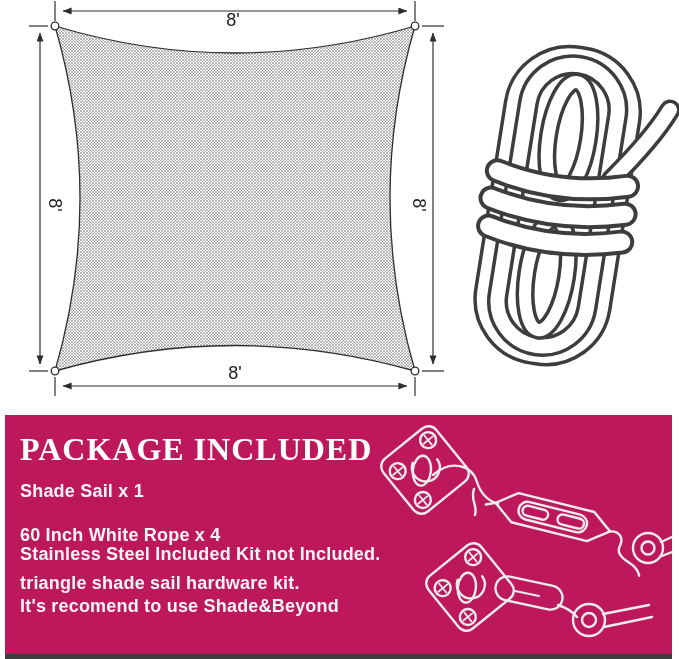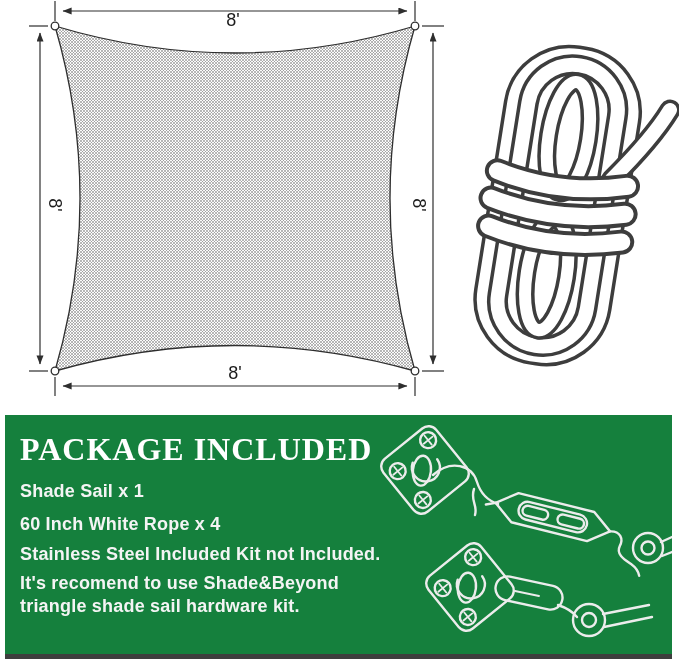--- a/index.html
+++ b/index.html
@@ -4,34 +4,34 @@
 <style>
   html,body{margin:0;padding:0;}
   body{
     width:679px;height:659px;position:relative;background:#ffffff;
     font-family:"Liberation Sans",sans-serif;overflow:hidden;
   }
   #sail-diagram{position:absolute;left:0;top:0;}
   .dim-label{font-family:"Liberation Sans",sans-serif;font-size:18px;fill:#1c1c1c;}
   #package-panel{
     position:absolute;left:5px;top:415px;width:667px;height:244px;
-    background:#15803d;border-bottom:5px solid #3e3e3e;box-sizing:border-box;
+    background:#be185d;border-bottom:5px solid #3e3e3e;box-sizing:border-box;
     overflow:hidden;
   }
   .panel-title{
     position:absolute;left:15px;top:16px;
     font-family:"Liberation Serif",serif;font-weight:700;font-size:32px;
     letter-spacing:1px;color:#ffffff;white-space:nowrap;
   }
   .panel-item{
     position:absolute;left:15px;color:#f4f4f4;font-weight:700;font-size:18px;
     white-space:nowrap;letter-spacing:0.2px;
   }
   #item-0{top:66px;text-align:center;}
-  #item-1{top:99px;}
+  #item-1{top:110px;}
   #item-2{top:129px;}
   .panel-note{
     position:absolute;left:15px;top:157px;color:#f4f4f4;font-weight:700;
     font-size:18px;line-height:23px;white-space:nowrap;letter-spacing:0.2px;
   }
   #hardware-illustration{position:absolute;right:0;top:0;}
 </style>
 </head>
 <body>
 
@@ -105,22 +105,22 @@
 
 <div id="package-panel">
 
   <div class="panel-title">PACKAGE INCLUDED</div>
 
   <div class="panel-item" id="item-0">Shade Sail x 1</div>
   <div class="panel-item" id="item-1">60 Inch White Rope x 4</div>
   <div class="panel-item" id="item-2">Stainless Steel Included Kit not Included.</div>
 
   <div class="panel-note">
+    <div>triangle shade sail hardware kit.</div>
     <div>It's recomend to use Shade&amp;Beyond</div>
-    <div>triangle shade sail hardware kit.</div>
   </div>
 
   <svg id="hardware-illustration" width="295" height="239" viewBox="0 0 295 239">
     <g fill="none" stroke="#ececec" stroke-width="2.4" stroke-linecap="round" stroke-linejoin="round">
 
       <g transform="translate(48,55) rotate(6)">
         <rect x="-34" y="-34" width="68" height="68" rx="10" transform="rotate(45)"></rect>
         <ellipse cx="-3" cy="1" rx="9" ry="15"></ellipse>
         <path d="M-13,-6 a14,14 0 1 0 24,-6"></path>
         <circle cx="0" cy="-30" r="8"></circle>

